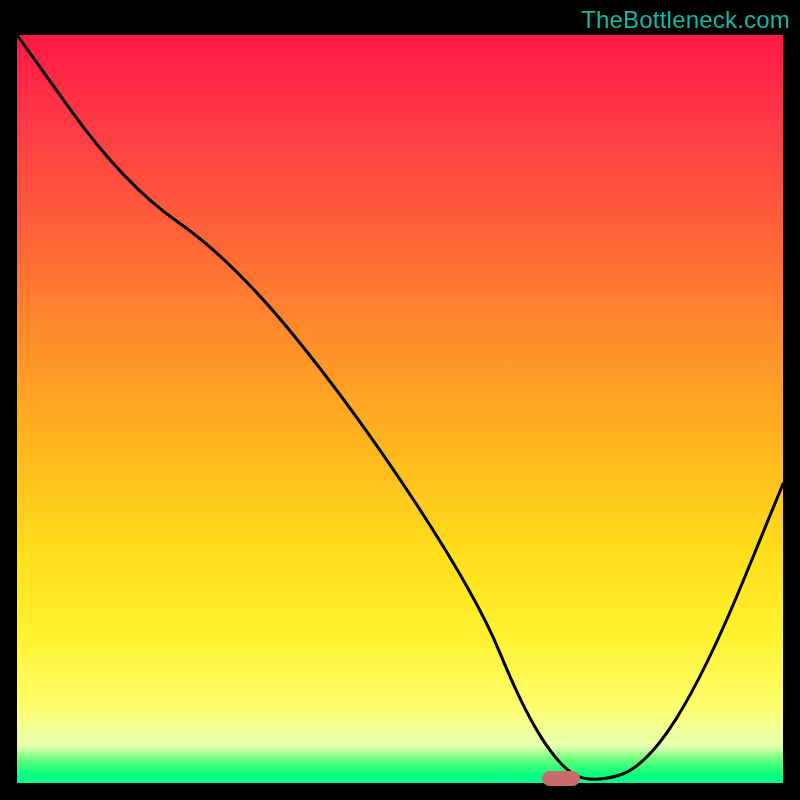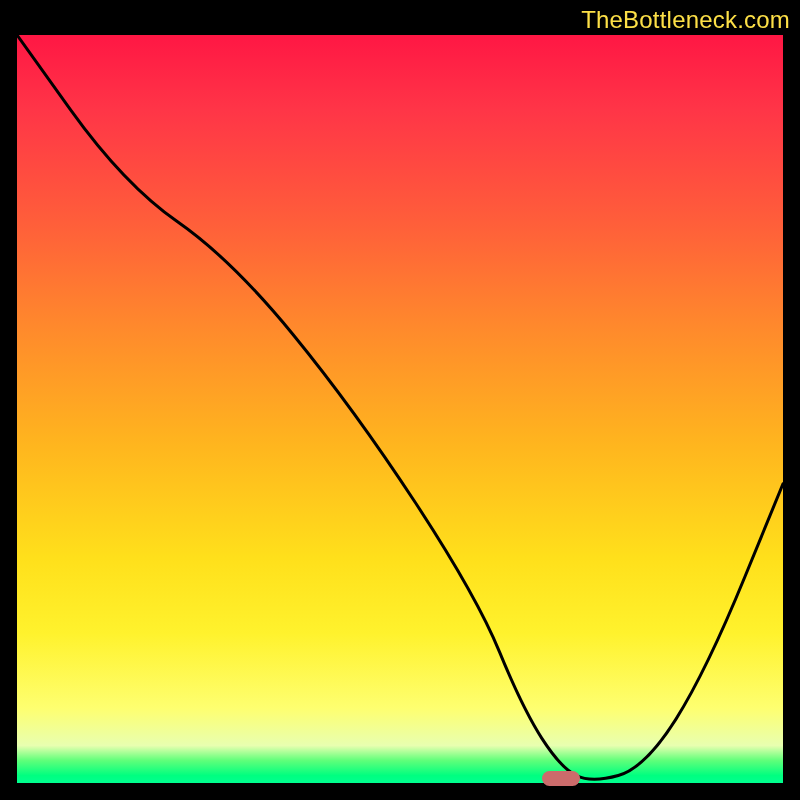--- a/index.html
+++ b/index.html
@@ -16,21 +16,21 @@
     height: 800px;
     background: #000;
   }
   .watermark {
     position: absolute;
     top: 6px;
     right: 10px;
     font-family: Arial, Helvetica, sans-serif;
     font-size: 24px;
     font-weight: 500;
-    color: #fde047;
+    color: #14b8a6;
     letter-spacing: 0.2px;
     z-index: 5;
   }
   .plot-area {
     position: absolute;
     left: 17px;
     top: 35px;
     width: 766px;
     height: 748px;
     background: linear-gradient(

